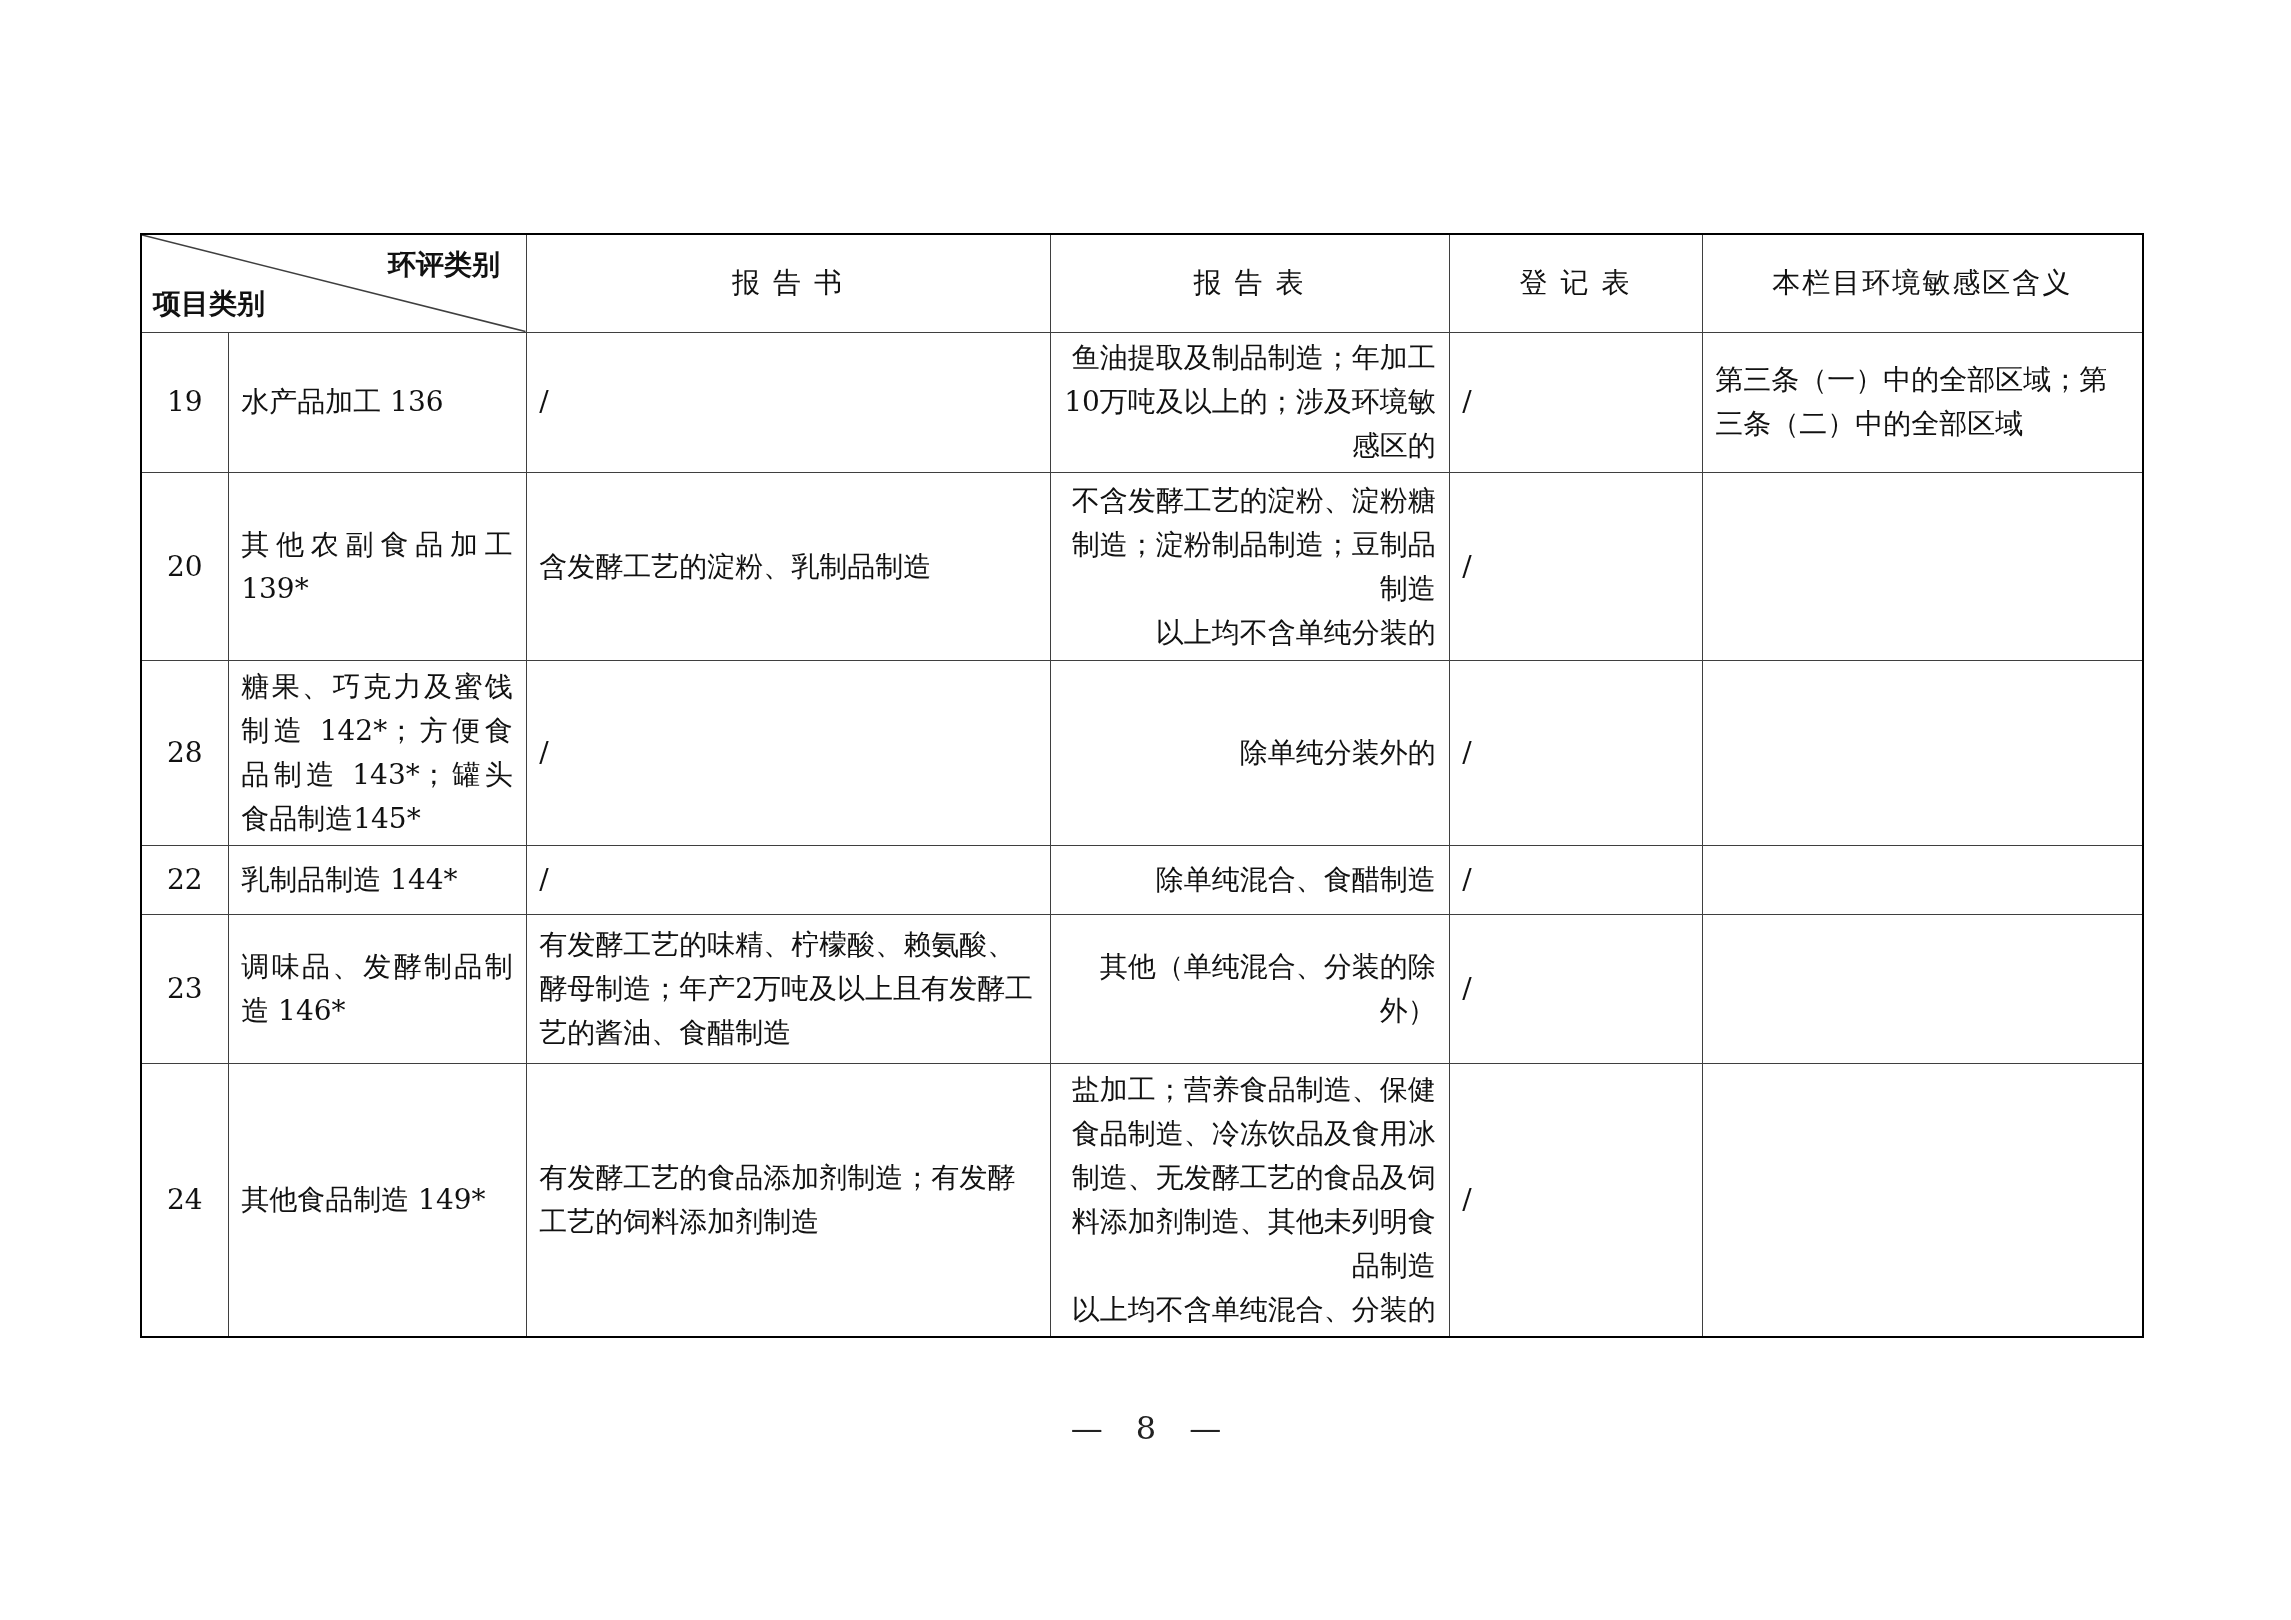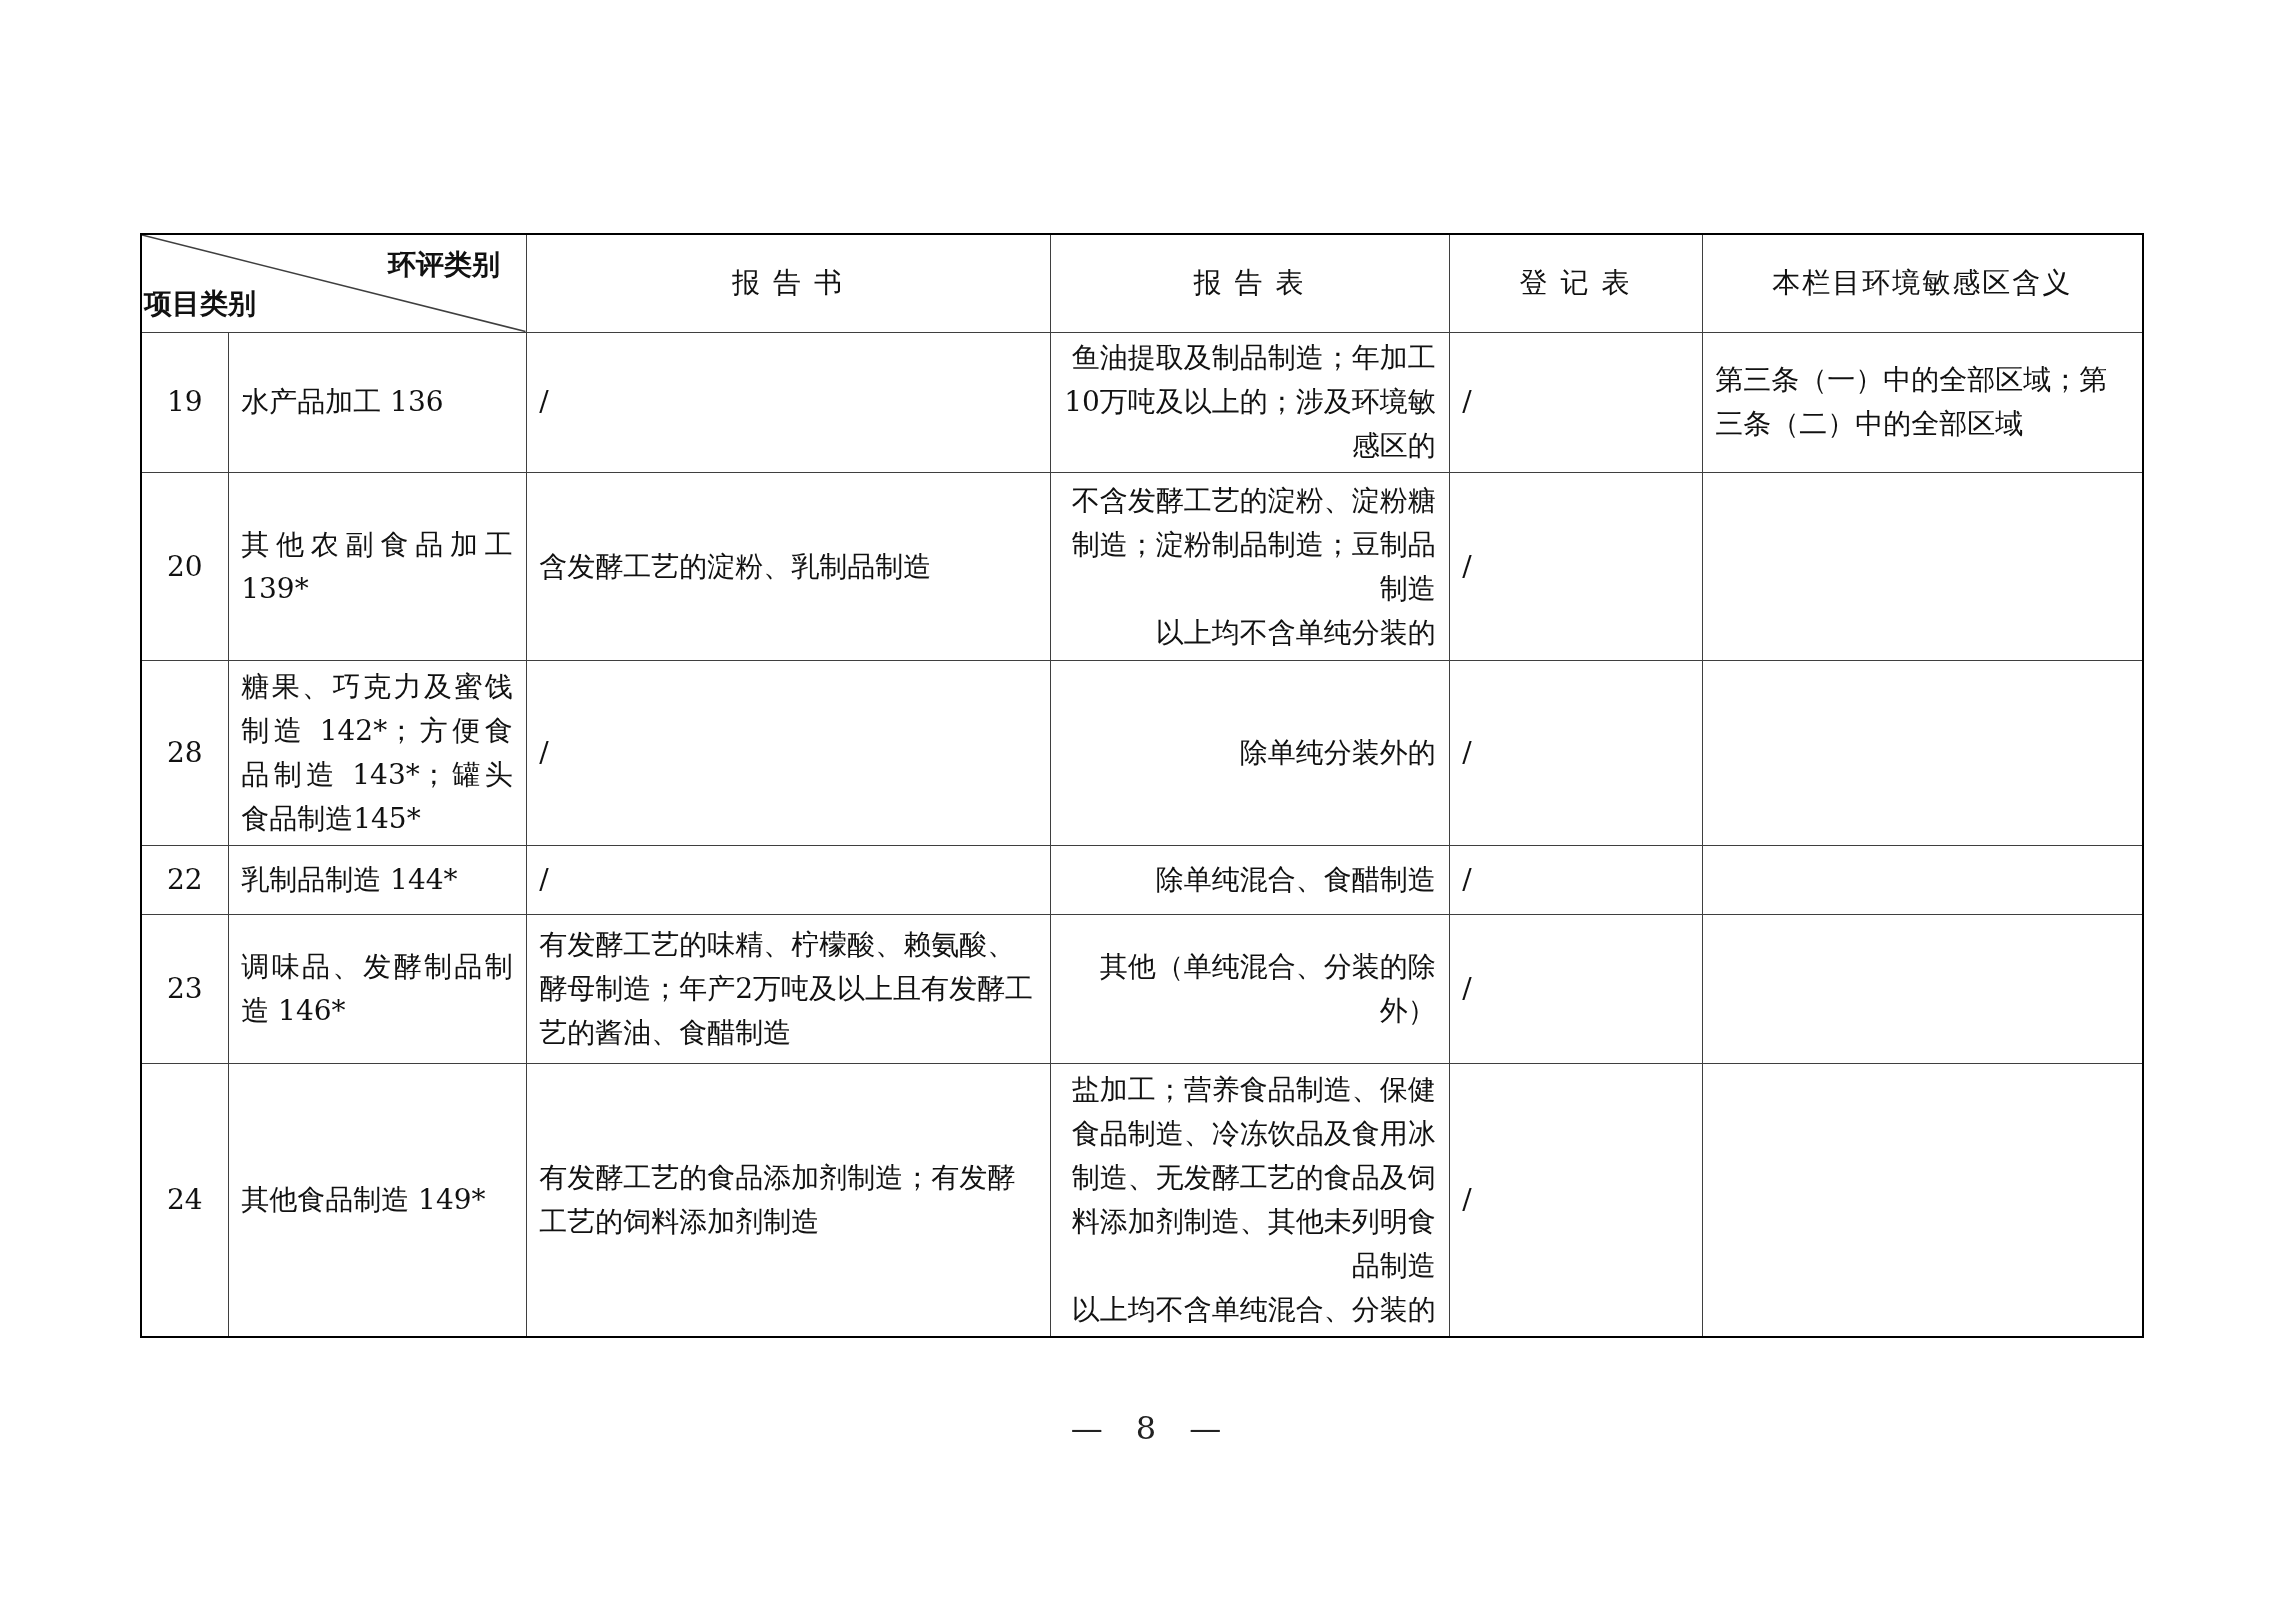--- a/index.html
+++ b/index.html
@@ -37,21 +37,21 @@
     font-size: 28px;
     letter-spacing: 2px;
   }
   .corner-cell { position: relative; padding: 0; }
   .corner-cell svg { position: absolute; left: 0; top: 0; width: 100%; height: 100%; }
   .corner-top {
     position: absolute; top: 7.8px; right: 25.5px;
     font-family: "DejaVu Sans", sans-serif; font-weight: 600; font-size: 28px;
   }
   .corner-bottom {
-    position: absolute; bottom: 5.9px; left: 2px;
+    position: absolute; bottom: 5.9px; left: 11px;
     font-family: "DejaVu Sans", sans-serif; font-weight: 600; font-size: 28px;
   }
   .num-cell { text-align: center; margin-left: 12px; }
   .justify-cjk { text-align: justify; text-align-last: left; }
   .multiline { white-space: pre-line; text-align: right; }
   .section-cell {
     font-family: "DejaVu Sans", sans-serif;
     font-weight: 700;
     font-size: 29px;
     padding: 3.9px 12.7px;

